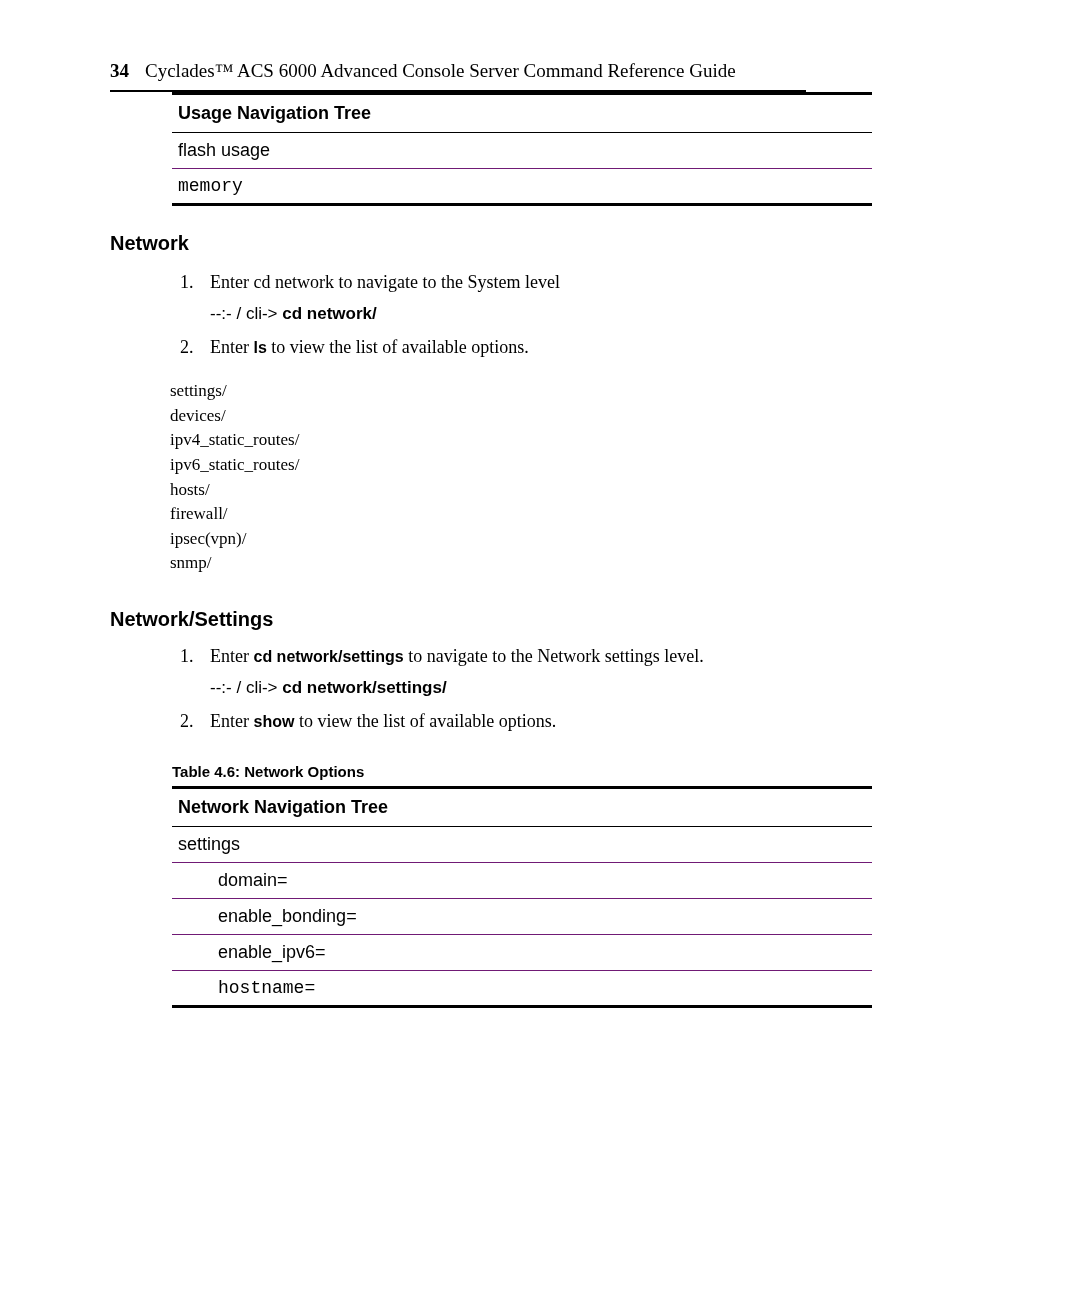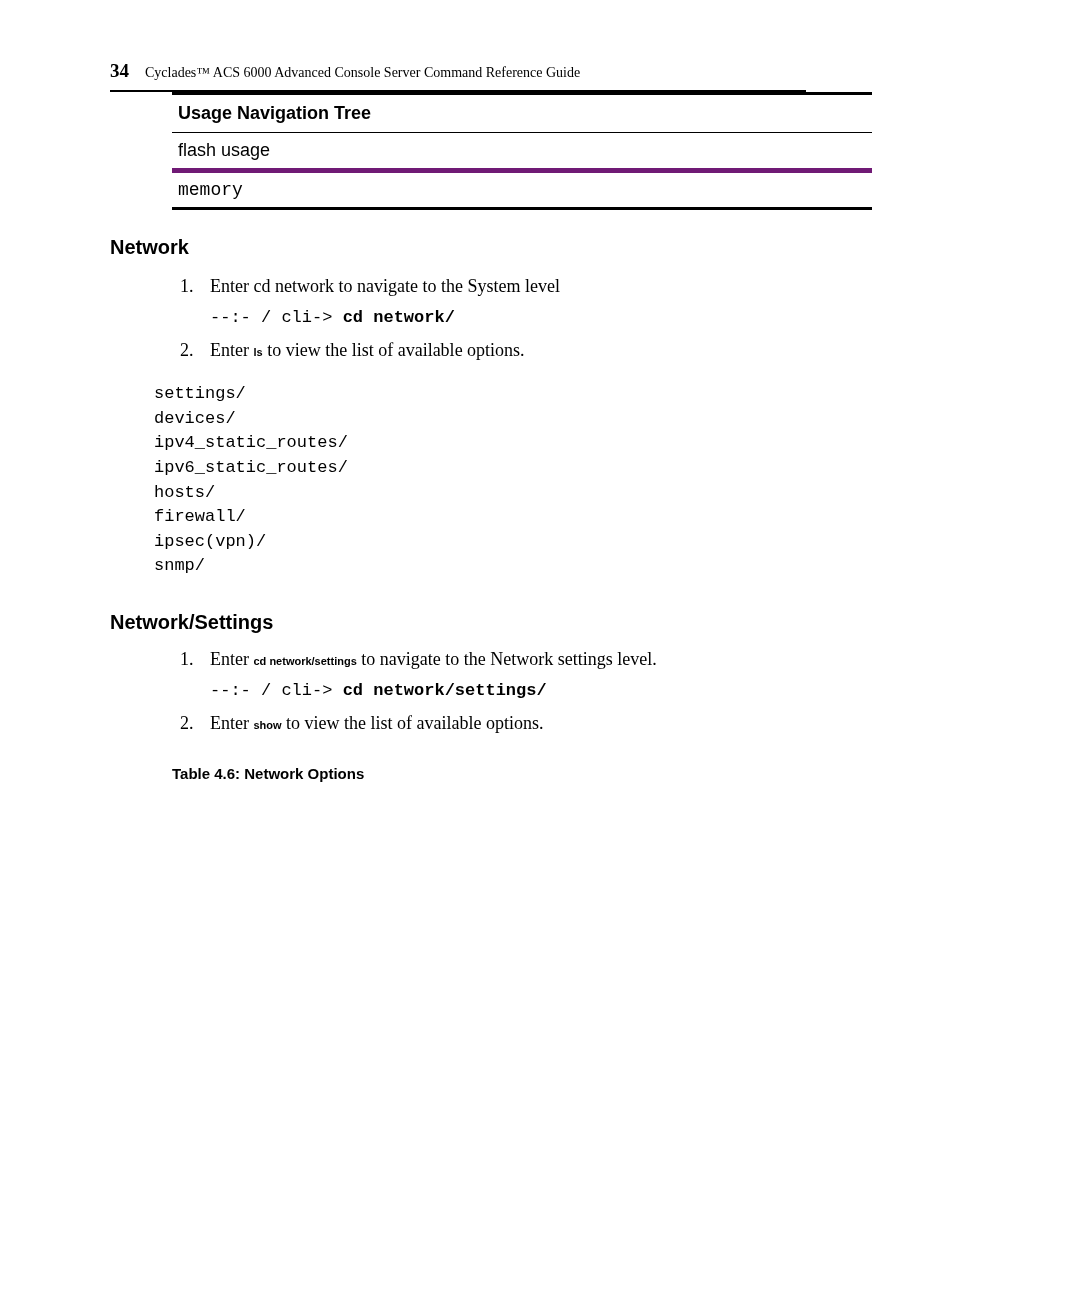--- a/index.html
+++ b/index.html
@@ -25,21 +25,21 @@
     display: flex;
     align-items: baseline;
     gap: 16px;
     margin-bottom: 8px;
   }
   .page-number {
     font-weight: bold;
     font-size: 19px;
   }
   .header-title {
-    font-size: 14px;
+    font-size: 19px;
   }
   .rule {
     border: none;
     border-top: 2px solid #000;
     margin: 6px 0 0 0;
   }
   .content-indent {
     margin-left: 62px;
   }
   .table-caption {
@@ -57,21 +57,21 @@
   }
   table.option-table th {
     text-align: left;
     font-weight: bold;
     padding: 8px 6px;
     border-top: 3px solid #000;
     border-bottom: 1.5px solid #000;
   }
   table.option-table td {
     padding: 7px 6px;
-    border-bottom: 5px solid #701a75;
+    border-bottom: 1px solid #701a75;
   }
   table.option-table tr:last-child td {
     border-bottom: 3px solid #000;
     font-family: Liberation Mono, monospace;
   }
   table.option-table td.indent-cell {
     padding-left: 46px;
   }
   h1.section {
     font-family: Arial, Helvetica, sans-serif;
@@ -97,36 +97,36 @@
     line-height: 1.5;
     padding-left: 30px;
   }
   ol.steps > li::before {
     content: attr(data-num) ".";
     position: absolute;
     left: 0;
     top: 0;
   }
   .code-line {
-    font-family: Liberation Mono, monospace;
+    font-family: Liberation Sans, sans-serif;
     font-size: 17px;
     margin: 6px 0 10px 100px;
     white-space: pre;
   }
   .code-bold { font-weight: bold; }
   .inline-bold {
     font-family: Arial, Helvetica, sans-serif;
     font-weight: bold;
-    font-size: 11px;
+    font-size: 16px;
     text-align: right;
   }
   pre.code-block {
-    font-family: Liberation Mono, monospace;
+    font-family: Liberation Serif, serif;
     font-size: 17px;
-    margin: 18px 0 4px 44px;
+    margin: 18px 0 4px 60px;
     line-height: 1.45;
     white-space: pre;
   }
 </style>
 </head>
 <body>
 
 <div class="page">
 
   <div class="header-line">
@@ -187,15 +187,39 @@
   <div class="code-line"><span>--:- / cli-&gt; </span><span class="code-bold">cd network/settings/</span></div>
 
   <ol class="steps">
     <li data-num="2">
       <span>Enter </span><span class="inline-bold">show</span><span> to view the list of available options.</span>
     </li>
   </ol>
 
   <div class="content-indent">
     <div class="table-caption">Table 4.6: Network Options</div>
+    <table class="option-table">
+      <thead>
+        <tr>
+            <th>Network Navigation Tree</th>
+          </tr>
+      </thead>
+      <tbody>
+        <tr>
+            <td>settings</td>
+          </tr>
+        <tr>
+            <td class="indent-cell">domain=</td>
+          </tr>
+        <tr>
+            <td class="indent-cell">enable_bonding=</td>
+          </tr>
+        <tr>
+            <td class="indent-cell">enable_ipv6=</td>
+          </tr>
+        <tr>
+            <td class="indent-cell">hostname=</td>
+          </tr>
+      </tbody>
+    </table>
   </div>
 
 </div>
 
 </body></html>

